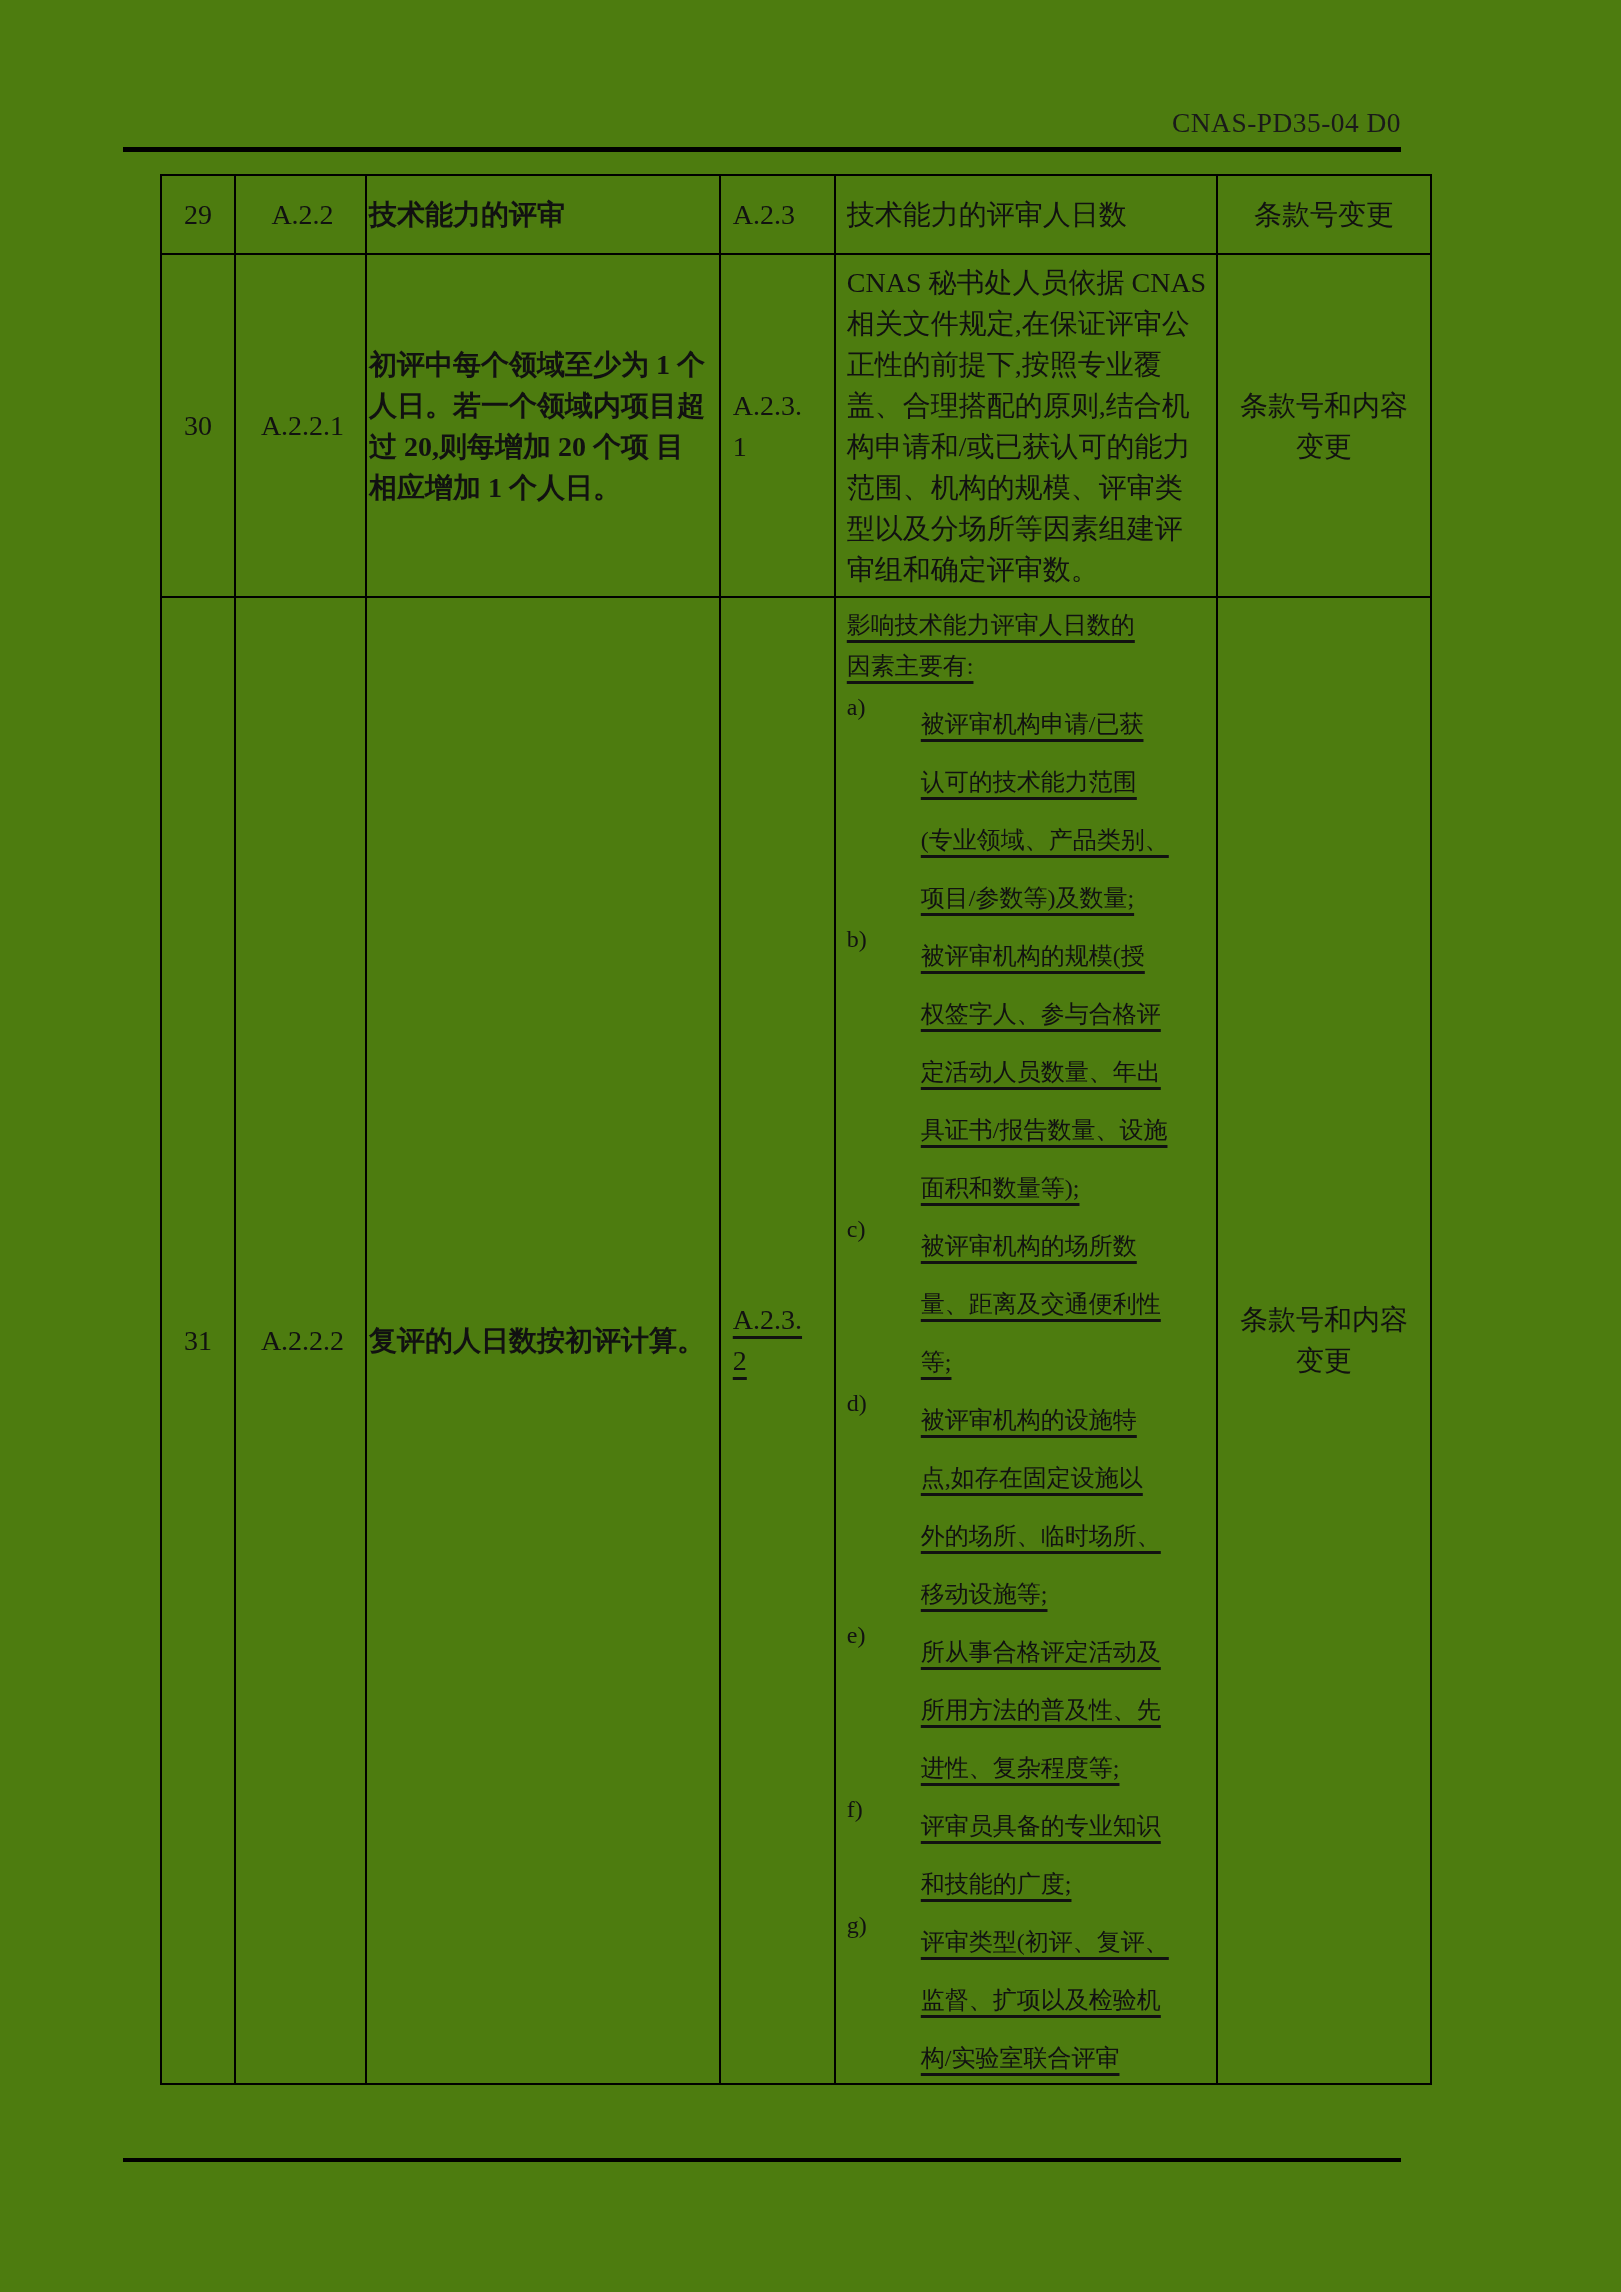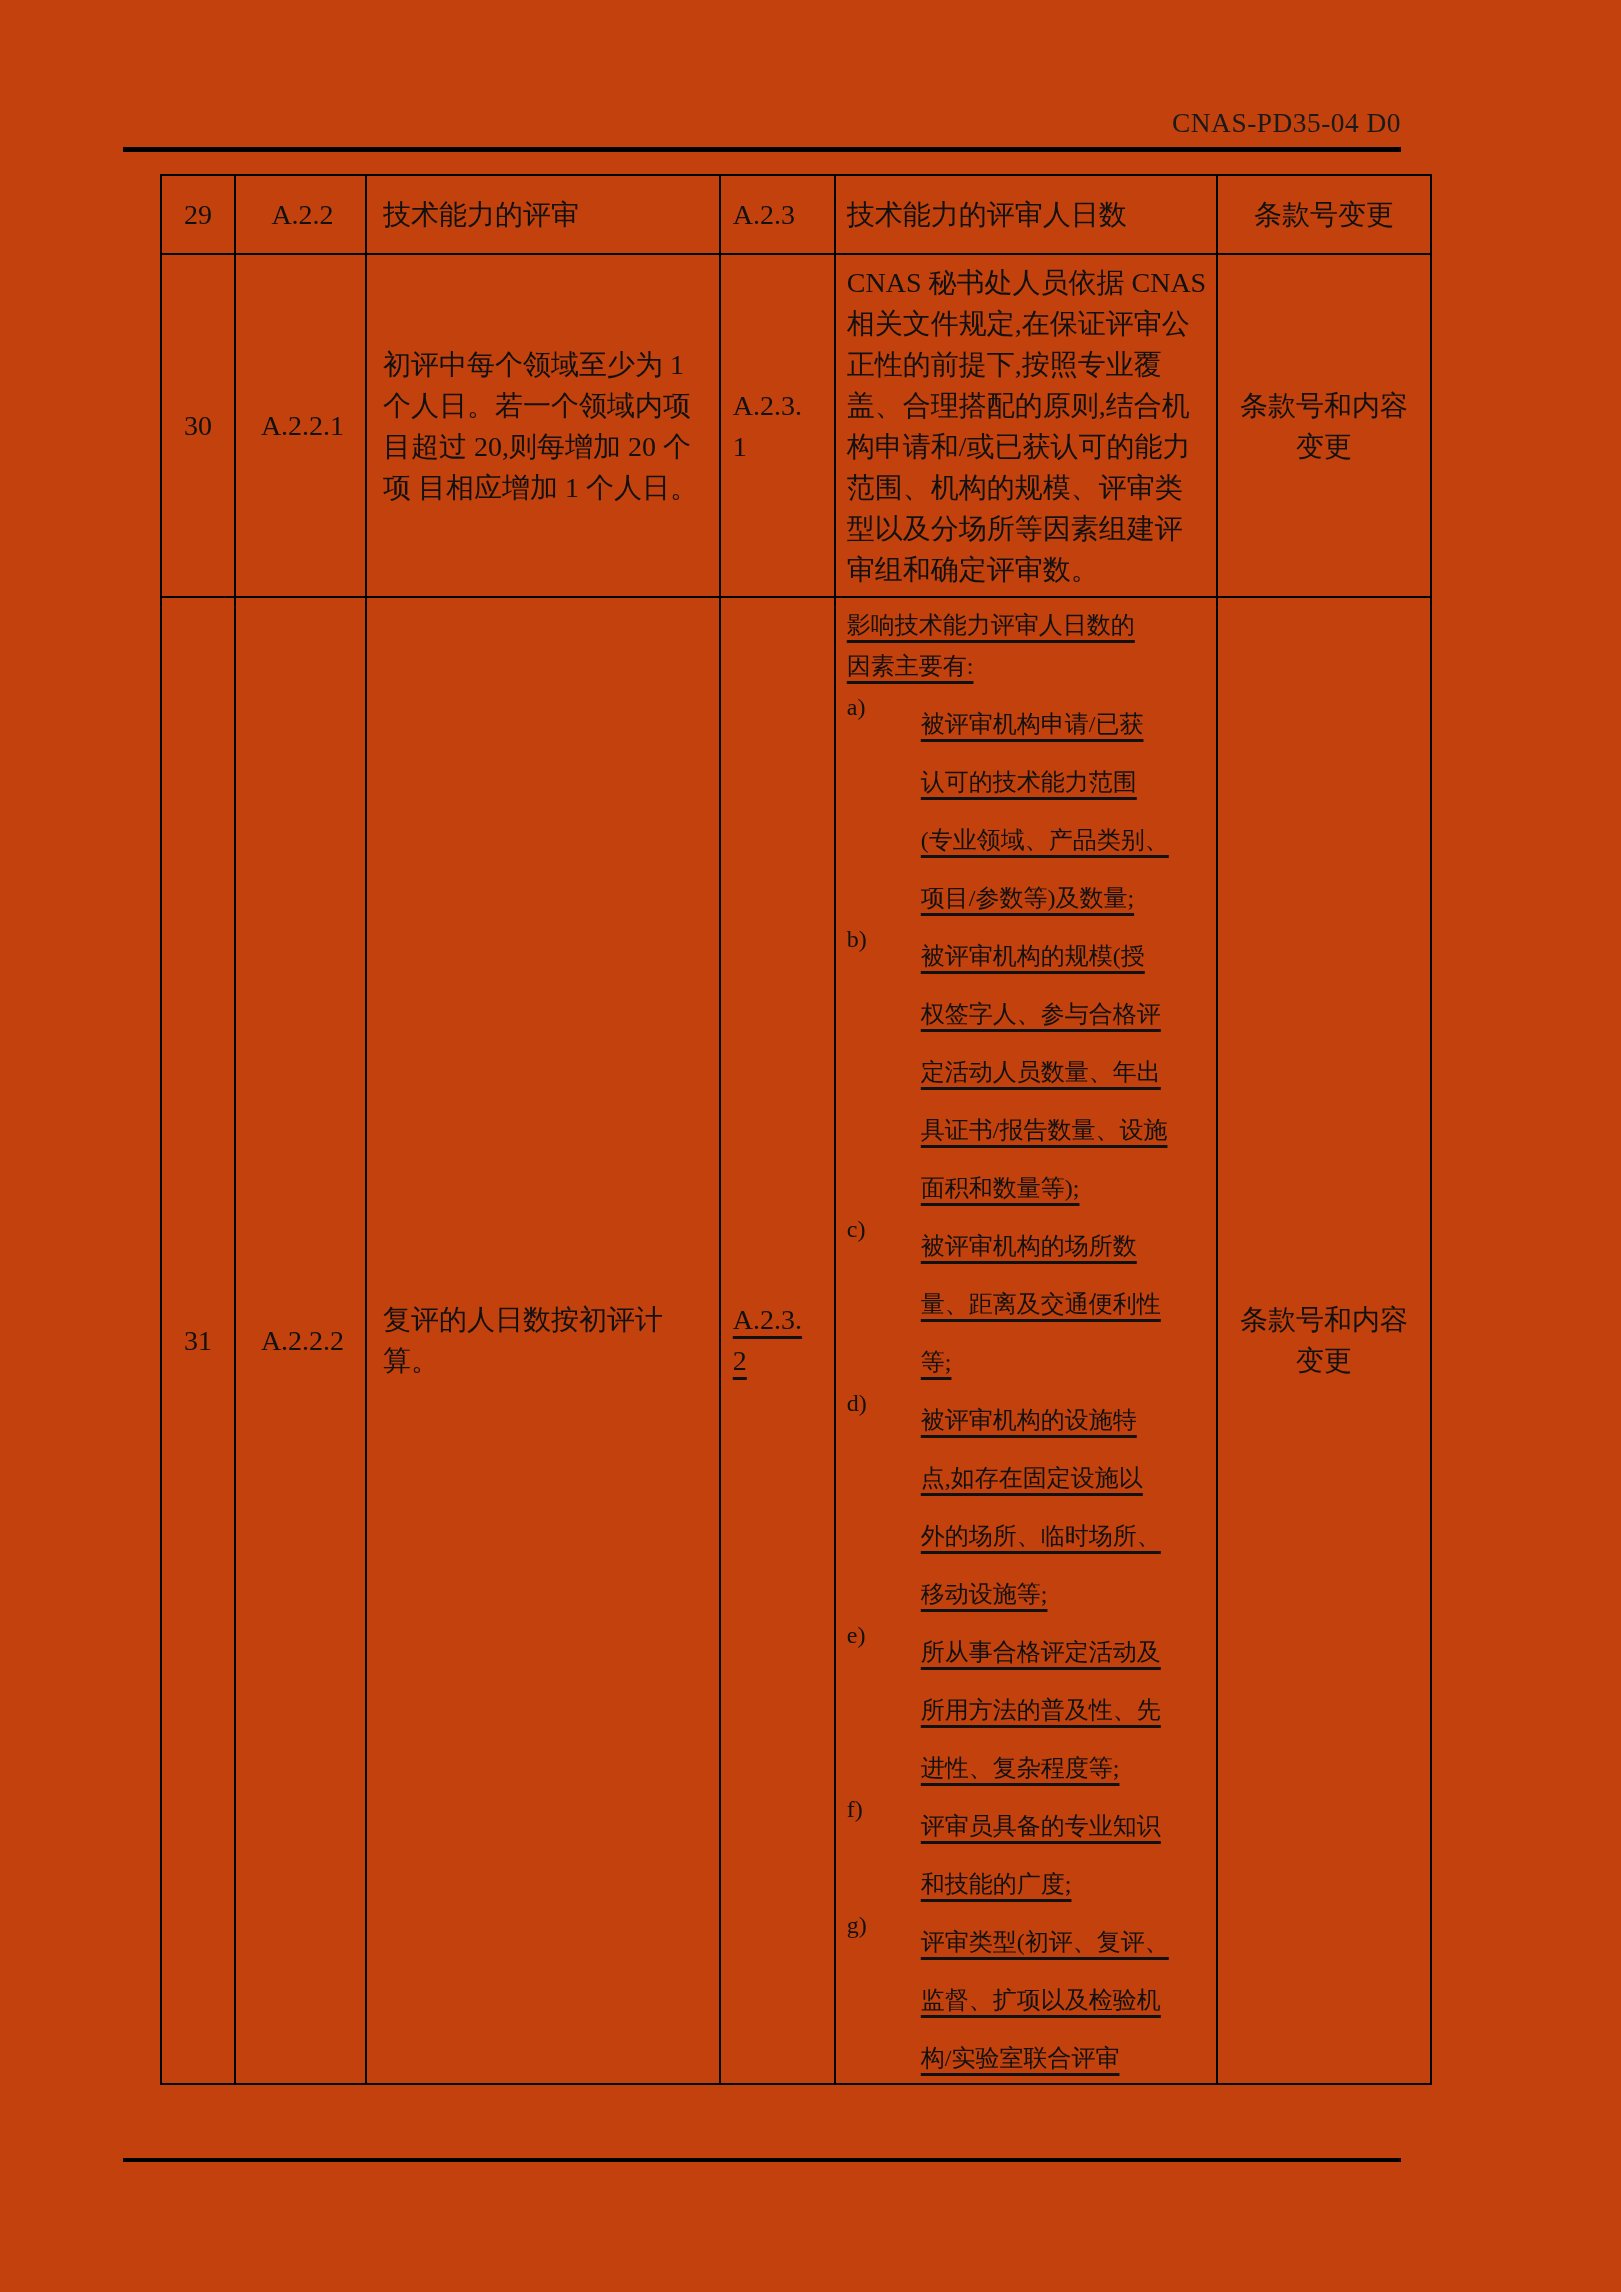--- a/index.html
+++ b/index.html
@@ -1,20 +1,20 @@
 <!DOCTYPE html>
 <html><head>
 <meta charset="utf-8">
 <style>
   * { margin:0; padding:0; box-sizing:border-box; }
   html,body { background:#ffffff; }
   .page {
     position:relative;
     width:1621px; height:2293px;
-    background:#c2410c;
+    background:#4d7c0f;
     color:#111;
     font-family:"Liberation Serif","DejaVu Serif",serif;
     overflow:hidden;
   }
   .doc-header {
     position:absolute; top:108px; left:123px; width:1278px;
     text-align:right;
     font-size:27.4px; letter-spacing:0.5px;
     color:#1a1a1a;
   }
@@ -31,21 +31,21 @@
   .rev-table td { border:2.9px solid #000; vertical-align:middle; padding:3.9px 7.8px; }
   .col-no   { width:74px; }
   .col-ocl  { width:131px; }
   .col-otxt { width:354px; }
   .col-ncl  { width:115px; }
   .col-ntxt { width:382px; }
   .col-chg  { width:214px; }
 
   td.c-no  { text-align:center; padding:3.9px 2px;border-radius:20px; }
   td.c-ocl { text-align:center; padding-left:11.8px; }
-  td.c-otxt{ padding-left:16px; padding-right:9.8px; }
+  td.c-otxt{ padding-left:2px; padding-right:9.8px;font-weight:bold; }
   td.c-ncl { text-align:left; padding-left:11.8px; }
   td.c-ntxt{ padding-left:10.8px; padding-right:5.9px; }
   td.c-chg { text-align:center; padding:3.9px 3.9px; }
 
   tr.rowA  { height:420px; }
   tr.row29 { height:79px;  }
   tr.row30 { height:343px; }
   tr.row31 { height:1096px;}
 
   td.v-top { vertical-align:top; padding-top:6.9px; }

